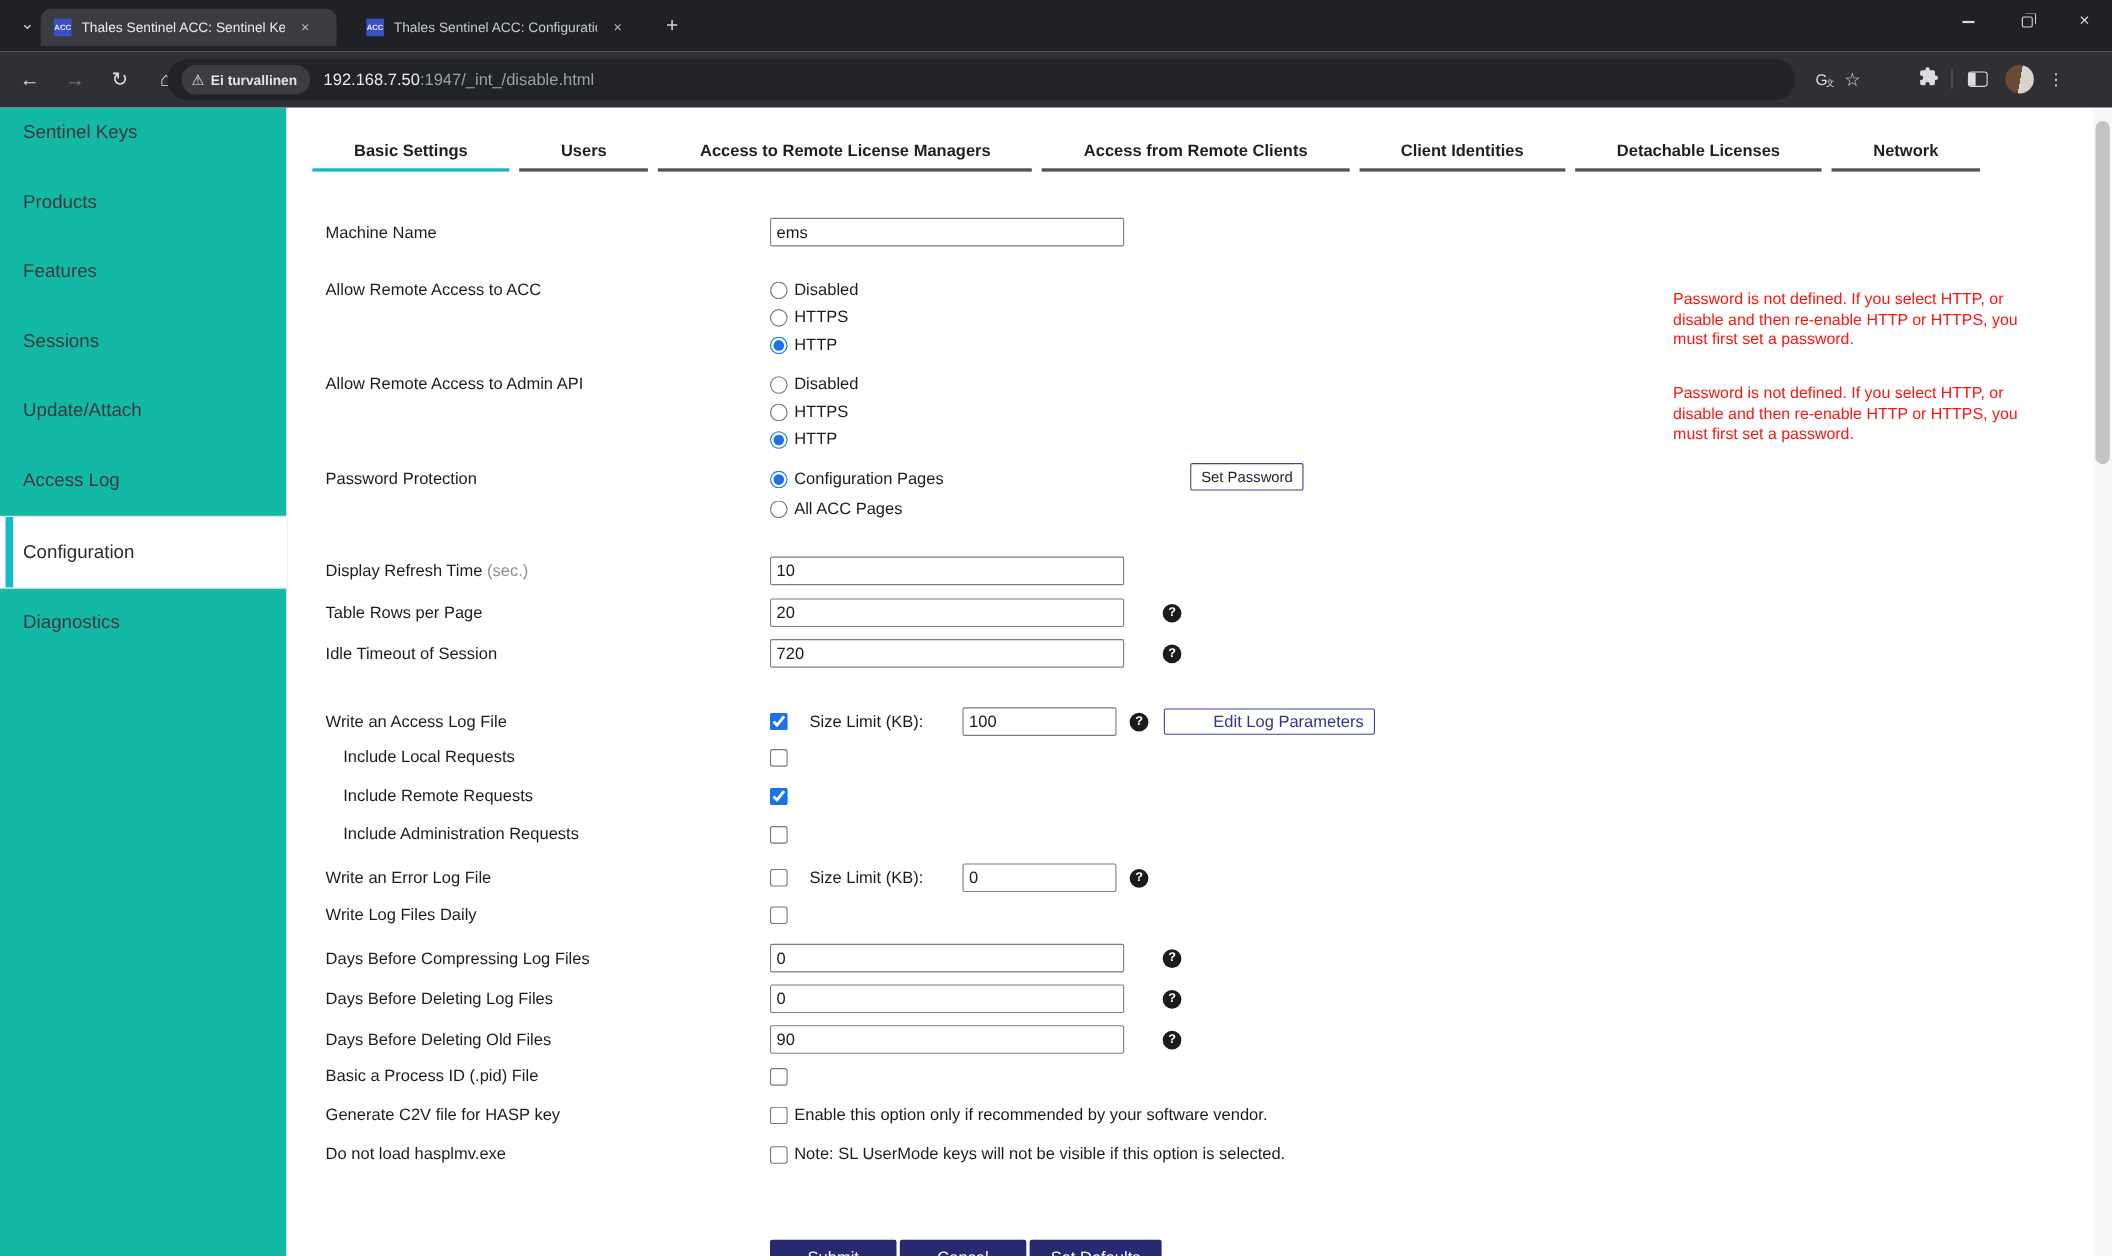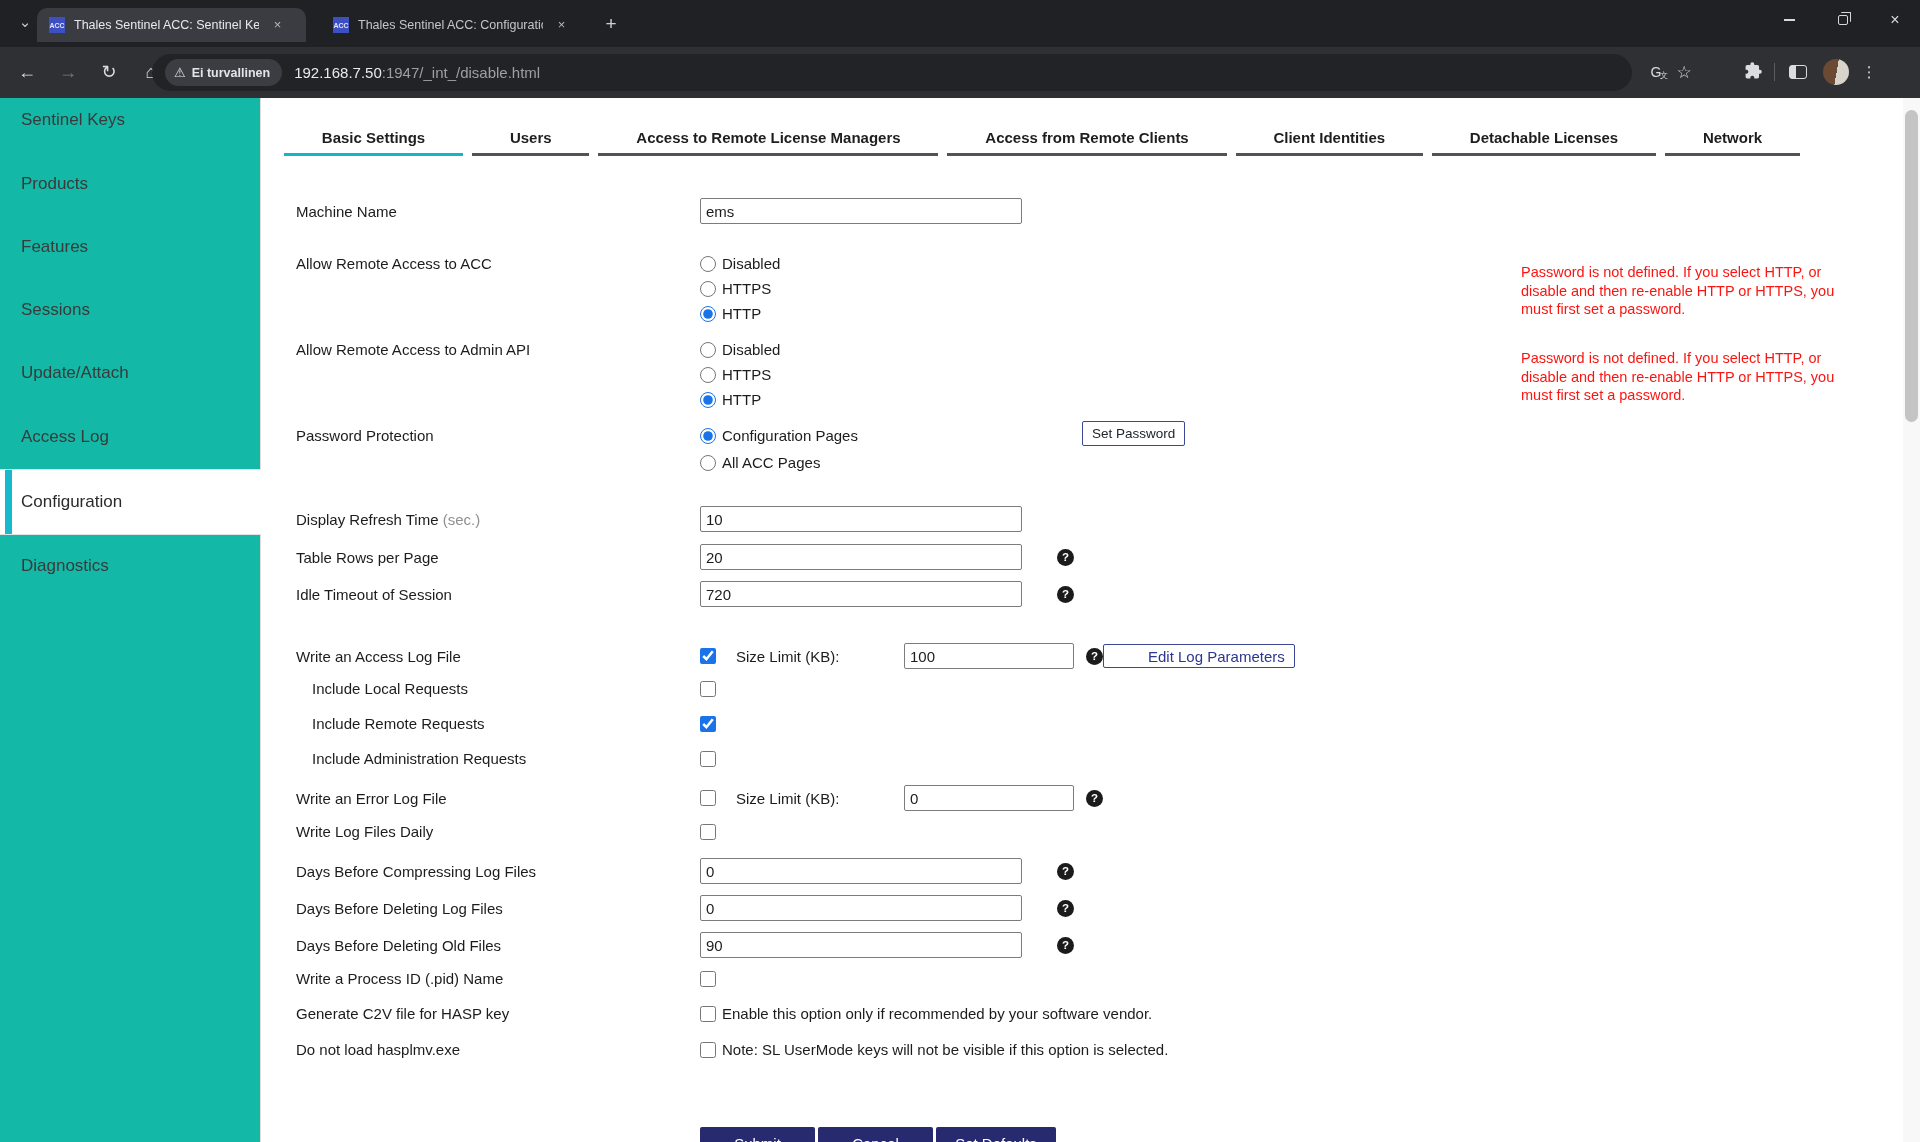--- a/index.html
+++ b/index.html
@@ -69,21 +69,21 @@
   .ctab { flex:1 1 auto; text-align:center; font-size:15px; font-weight:bold; color:#1e1e1e;
           padding:4px 30px 0 30px; border-bottom:3px solid #515358; white-space:nowrap; }
   .ctab.active { border-bottom-color:#14b4ca; }
 
   .frow { position:absolute; left:34px; width:1560px; display:flex; align-items:center; }
   .flabel { width:404px; font-size:15px; color:#1c1c1c; flex:0 0 404px; }
   .flabel .dim { color:#8f8f8f; }
   .flabel.sub { padding-left:16px; }
   .tinput { width:322px; height:26px; border:1px solid #7c7c7c; border-radius:2px; font-size:15px;
             color:#1c1c1c; padding:0 5px; font-family:"Liberation Sans", sans-serif; background:#fff; }
-  .tinput.small { width:170px;margin-left:29px; }
+  .tinput.small { width:140px; }
   .optcol { display:flex; flex-direction:column; }
   .opt { display:flex; align-items:center; height:25px; font-size:15px; color:#1c1c1c; }
   .opt.tall { height:27px; }
   .opt input { width:16px; height:16px; margin:0 6px 0 0; accent-color:#1a73e8; }
   .cb { width:16px; height:16px; margin:0; accent-color:#1a73e8; }
   .cbnote { font-size:15px; color:#1c1c1c; margin-left:6px; }
   .help { width:17px; height:17px; border-radius:50%; background:#1b1b1b; color:#fff; font-size:11.5px;
           font-weight:bold; text-align:center; line-height:17px; flex:0 0 17px; }
   .whitebtn { height:25px; background:#fff; border:1px solid #3c4796; border-radius:2px;
               font-size:13.5px; color:#20252b; padding:0 9px; font-family:"Liberation Sans", sans-serif; }
@@ -258,21 +258,21 @@
       <input class="tinput" type="text" value="720" style="">
       <span class="help" style="margin-left:35px;">?</span>
     </div>
 
     <div class="frow" style="top:545px;">
       <span class="flabel">Write an Access Log File</span>
       <input class="cb" type="checkbox" checked="true" style="">
       <span class="cbnote" style="margin-left:20px;width:139px;">Size Limit (KB):</span>
       <input class="tinput small" type="text" value="100" style="">
       <span class="help" style="margin-left:12px;">?</span>
-      <button class="whitebtn navy" style="padding-left:44px;">Edit Log Parameters</button>
+      <button class="whitebtn navy" style="margin-left:14px;padding-left:44px;">Edit Log Parameters</button>
     </div>
 
     <div class="frow" style="top:582px;">
       <span class="flabel sub">Include Local Requests</span>
       <input class="cb" type="checkbox" style="">
     </div>
     <div class="frow" style="top:617px;">
       <span class="flabel sub">Include Remote Requests</span>
       <input class="cb" type="checkbox" checked="true" style="">
     </div>
@@ -304,21 +304,21 @@
       <input class="tinput" type="text" value="0" style="">
       <span class="help" style="margin-left:35px;">?</span>
     </div>
     <div class="frow" style="top:834px;">
       <span class="flabel">Days Before Deleting Old Files</span>
       <input class="tinput" type="text" value="90" style="">
       <span class="help" style="margin-left:35px;">?</span>
     </div>
 
     <div class="frow" style="top:872px;">
-      <span class="flabel">Write a Process ID (.pid) Name</span>
+      <span class="flabel">Basic a Process ID (.pid) File</span>
       <input class="cb" type="checkbox" style="">
     </div>
 
     <div class="frow" style="top:907px;">
       <span class="flabel">Generate C2V file for HASP key</span>
       <input class="cb" type="checkbox" style="">
       <span class="cbnote">Enable this option only if recommended by your software vendor.</span>
     </div>
 
     <div class="frow" style="top:943px;">

